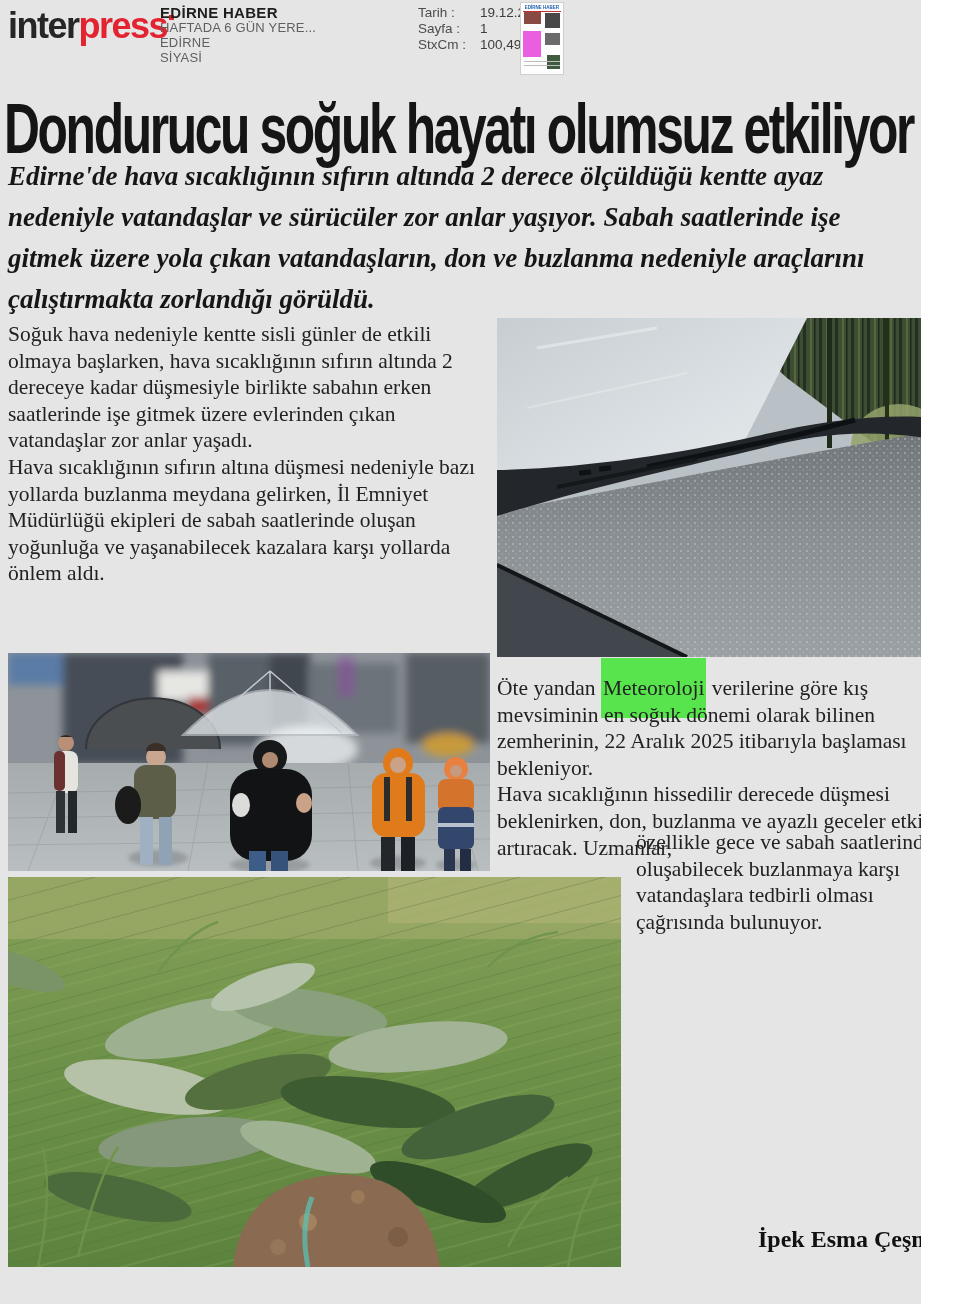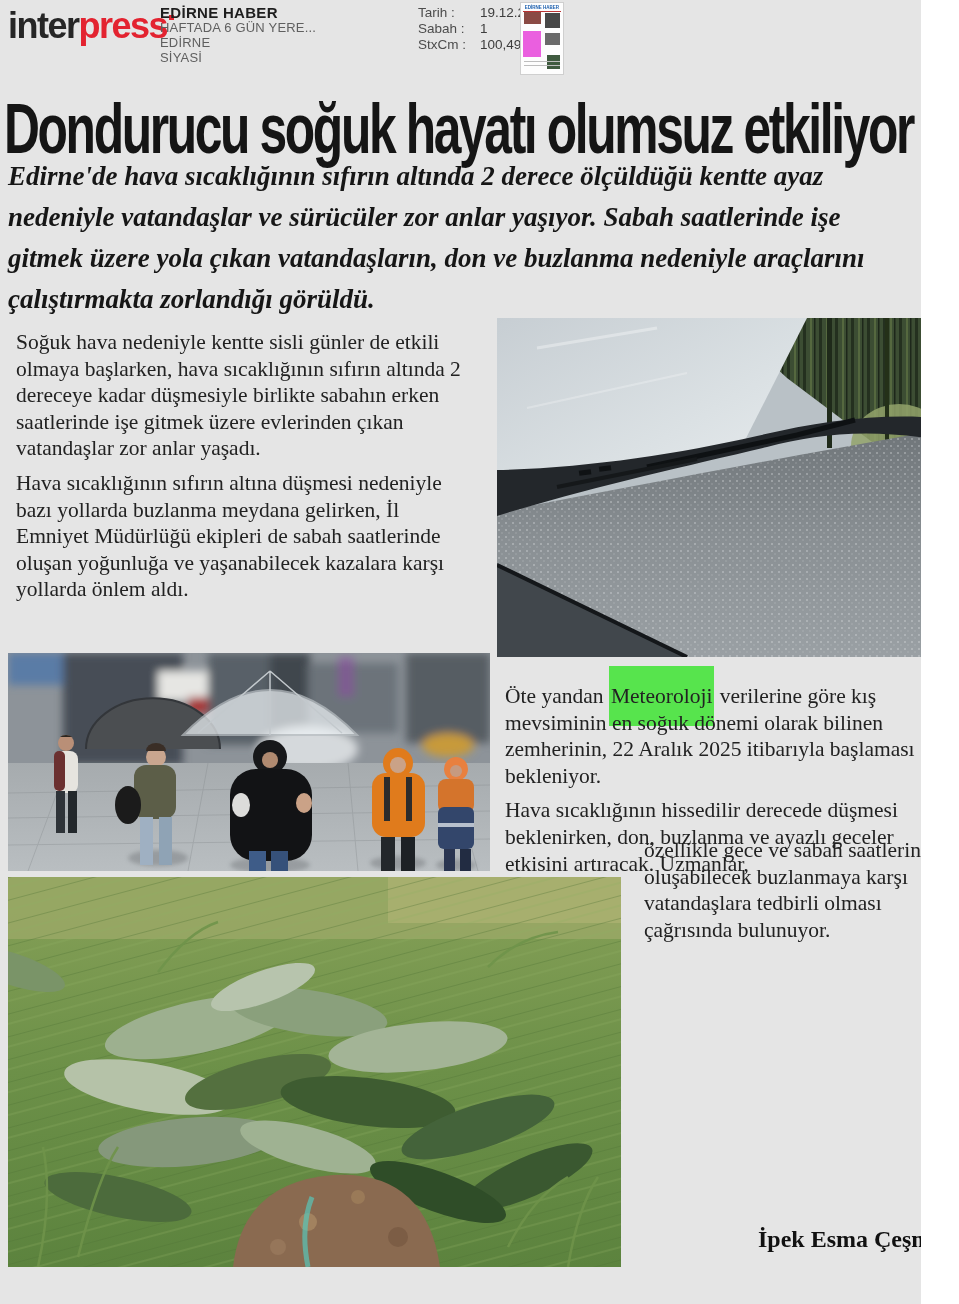--- a/index.html
+++ b/index.html
@@ -38,21 +38,21 @@
   .headline span{display:inline-block;white-space:nowrap;font-family:"Liberation Sans",sans-serif;
         font-weight:800;font-size:63px;letter-spacing:-3px;color:#151515;
         transform:scale(.79,1.12);transform-origin:0 0;}
 
   
   .lead{position:absolute;left:8px;top:156px;width:910px;font-weight:700;font-style:italic;
         font-size:27px;line-height:41px;color:#161616;}
 
   
   .body-text{font-size:21.5px;line-height:26.6px;color:#222;}
-  .body-text p{margin:8px;}
+  .body-text p{margin:0;}
   .leftcol{position:absolute;left:8px;top:321px;width:474px;}
   .rightcol-a{position:absolute;left:497px;top:675px;width:460px;}
   .rightcol-b{position:absolute;left:636px;top:829px;width:322px;}
   .hl{background:#57e44d;padding:18px 2px;}
   .author{position:absolute;left:636px;top:1226px;width:306px;text-align:right;
           font-weight:700;font-size:24px;color:#111;}
 
   
   .photo{position:absolute;overflow:hidden;}
   .photo svg{display:block;width:100%;height:100%;}
@@ -73,21 +73,21 @@
     <div class="sub">EDİRNE</div>
     <div class="sub">SİYASİ</div>
   </div>
 
   <div class="meta">
     <div class="row">
       <span class="lbl">Tarih :</span>
       <span class="val">19.12.2025</span>
     </div>
     <div class="row">
-      <span class="lbl">Sabah :</span>
+      <span class="lbl">Sayfa :</span>
       <span class="val">1</span>
     </div>
     <div class="row">
       <span class="lbl">StxCm :</span>
       <span class="val">100,49</span>
     </div>
   </div>
 
   <div class="thumb">
     <div class="mast">EDİRNE HABER</div>

